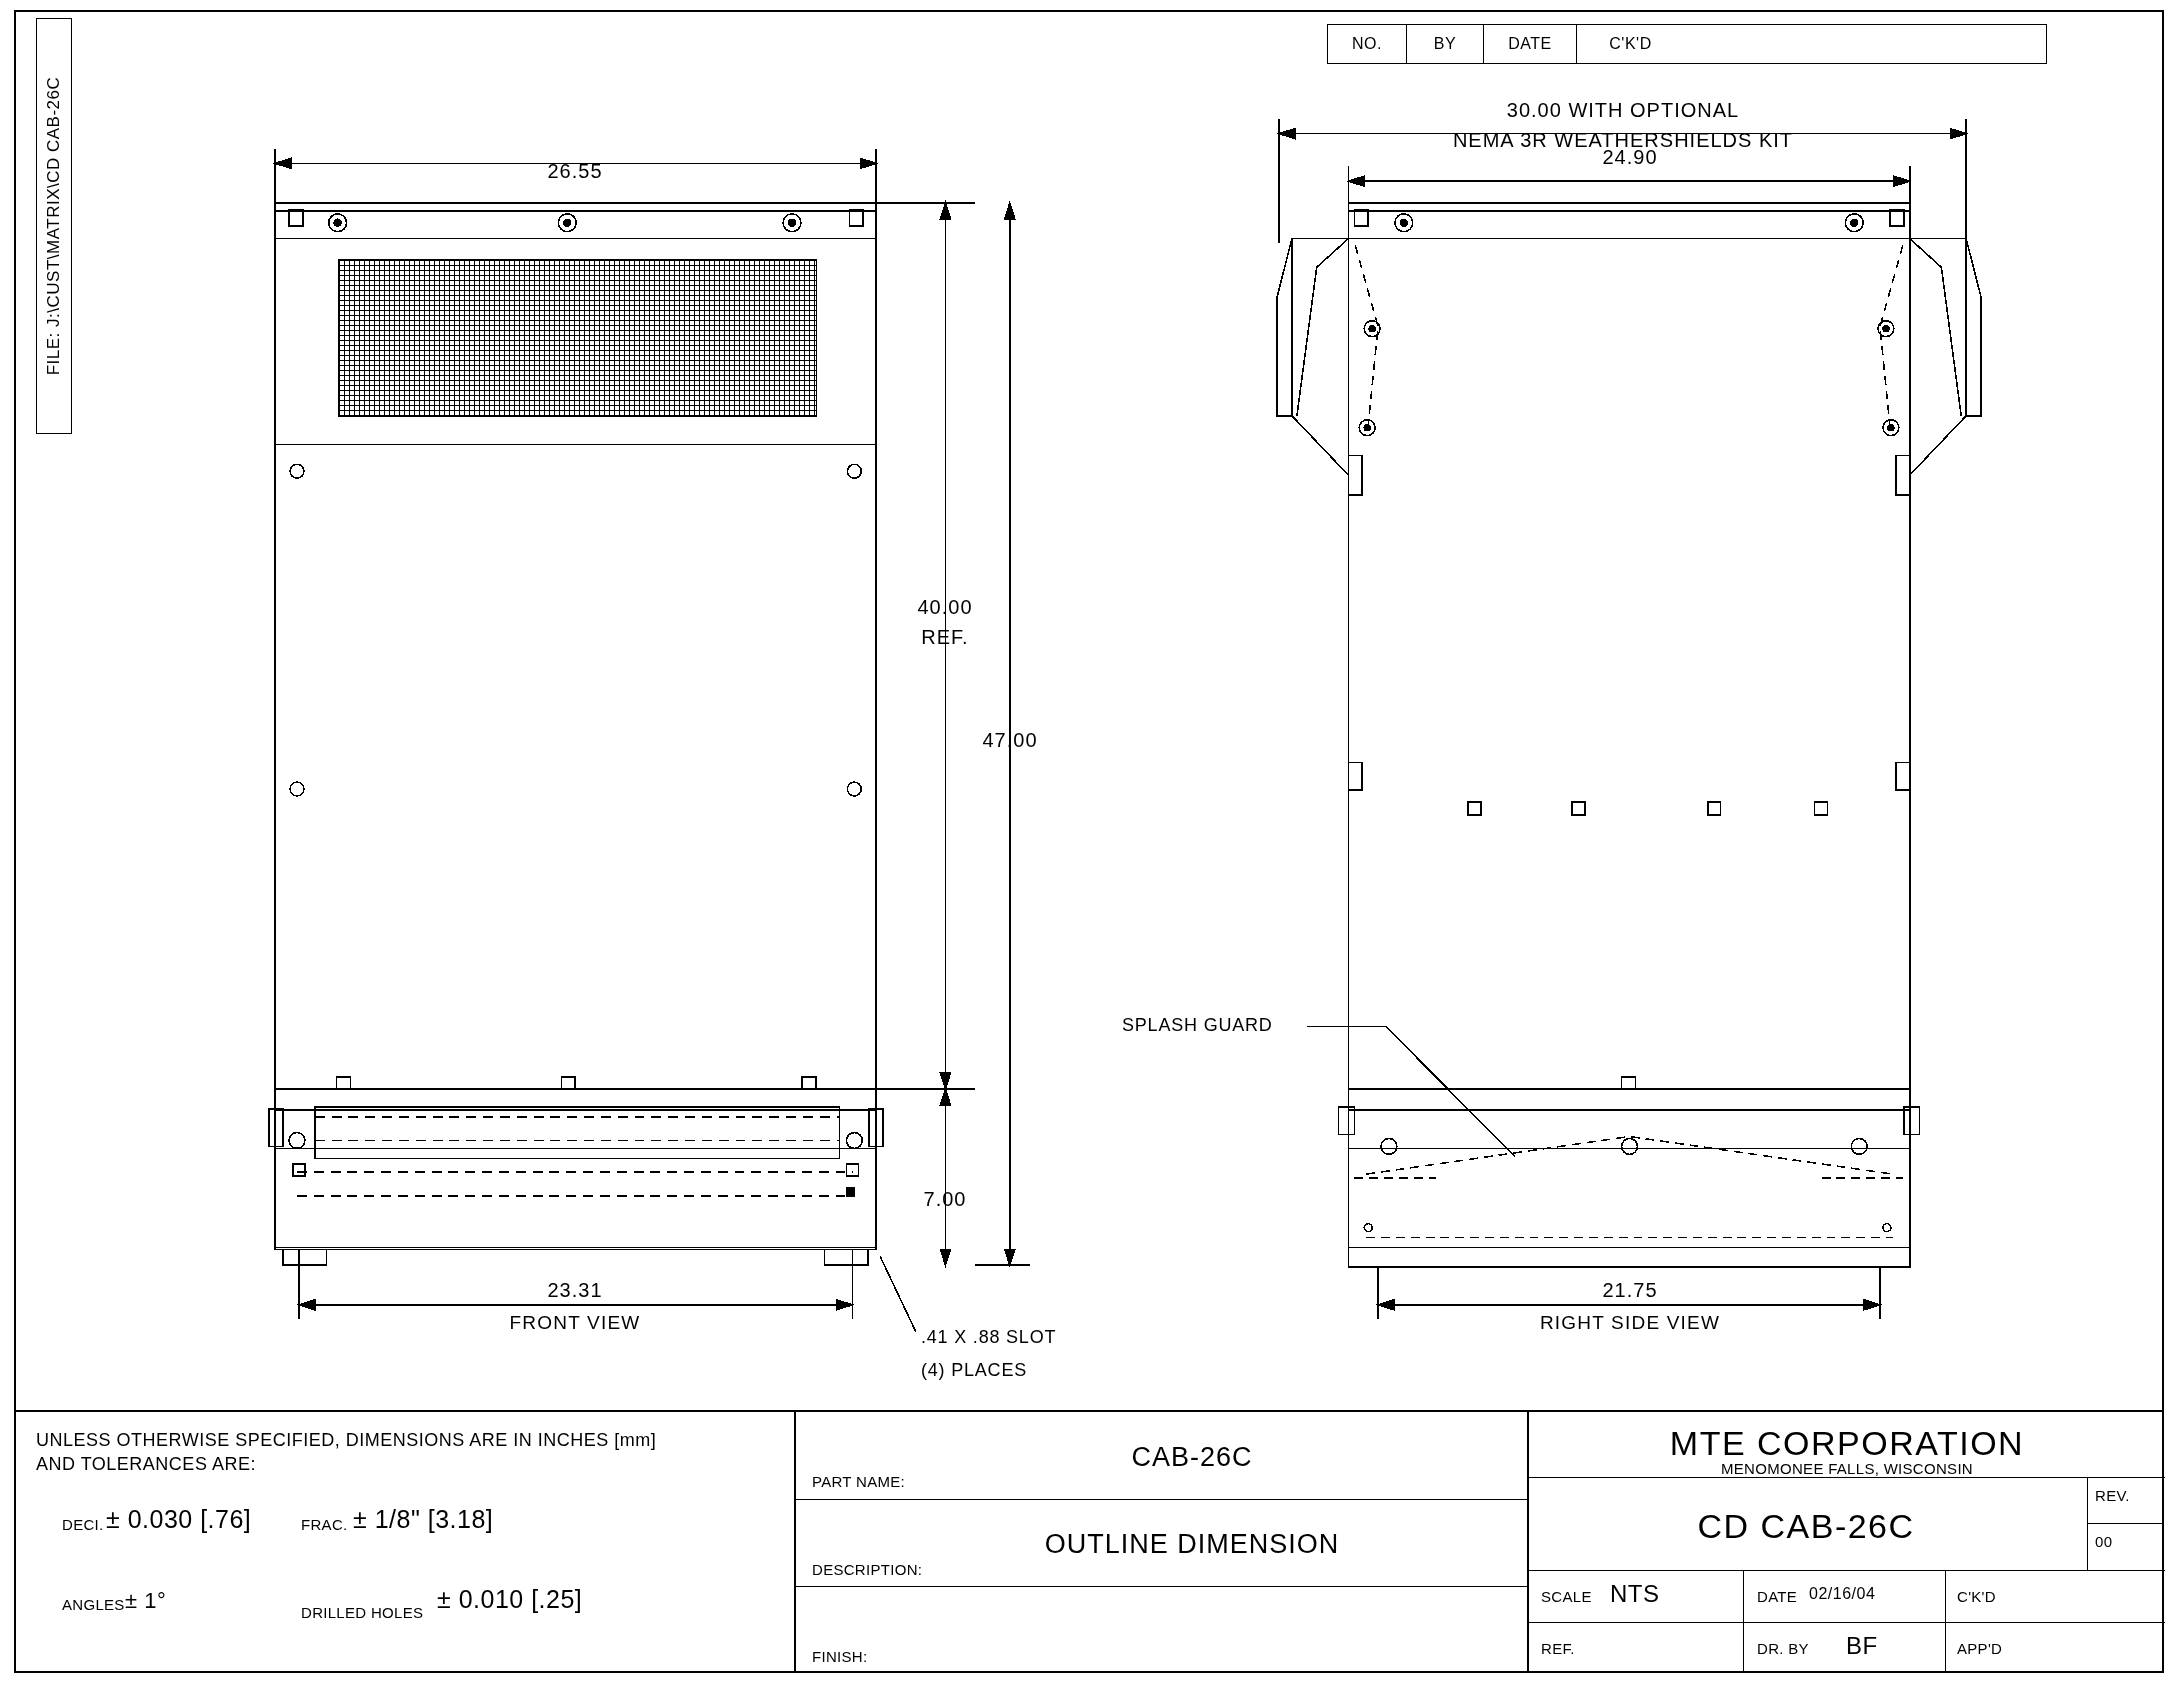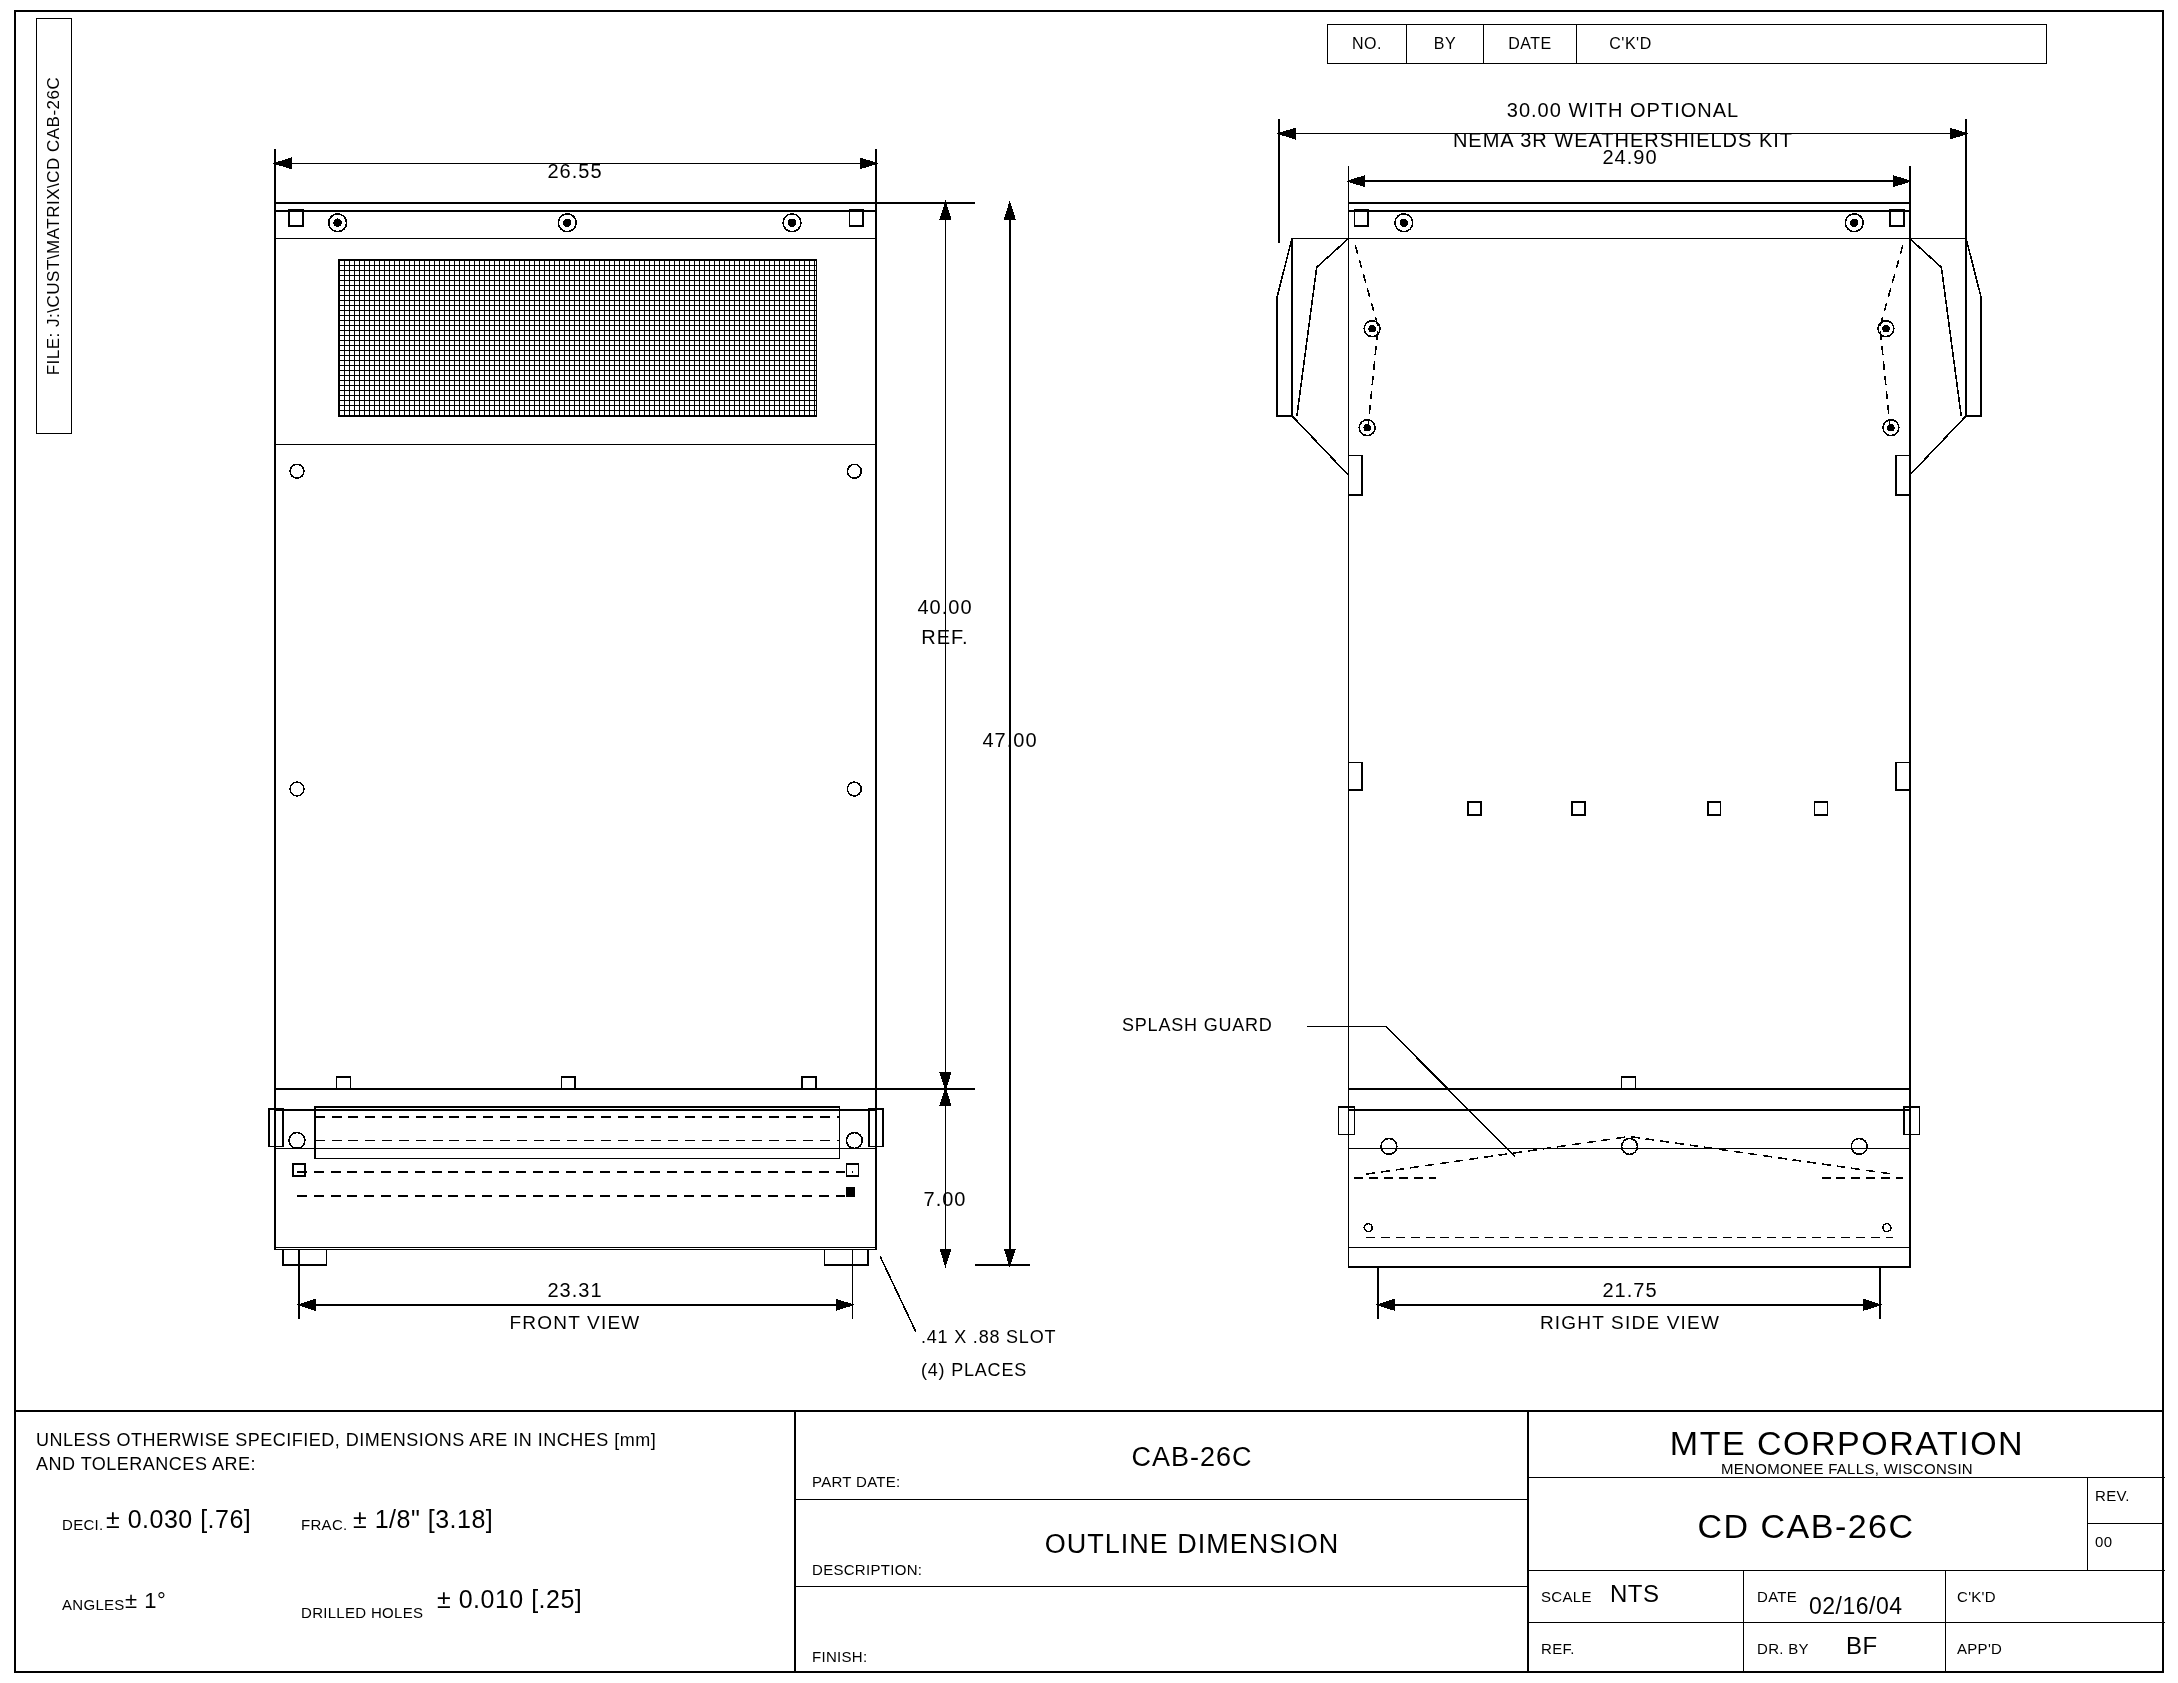--- a/index.html
+++ b/index.html
@@ -360,21 +360,21 @@
       <div class="txt lbl-small" style="left:48px; top:184px;">ANGLES</div>
       <div class="txt" style="left:111px; top:176px; font-size:22px;">± 1°</div>
       <div class="txt lbl-small" style="left:287px; top:184px;margin-top:8px;">DRILLED HOLES</div>
       <div class="txt" style="left:423px; top:173px; font-size:25px;">± 0.010 [.25]</div>
     </div>
 
     <div id="tb-mid">
       <div class="tb-row-sep" style="top:87px;"></div>
       <div class="tb-row-sep" style="top:174px;"></div>
 
-      <div class="txt lbl-small" style="left:16px; top:61px;">PART DATE:</div>
+      <div class="txt lbl-small" style="left:16px; top:61px;">PART NAME:</div>
       <div class="txt lbl-big ctr" style="left:396px; top:30px;">CAB-26C</div>
 
       <div class="txt lbl-small" style="left:16px; top:149px;">DESCRIPTION:</div>
       <div class="txt lbl-big ctr" style="left:396px; top:117px;">OUTLINE DIMENSION</div>
 
       <div class="txt lbl-small" style="left:16px; top:236px;">FINISH:</div>
     </div>
 
     <div id="tb-right">
       <div class="tb-row-sep" style="top:65px;"></div>
@@ -388,21 +388,21 @@
       <div class="line hline" style="left:558px; top:111px; width:77px;"></div>
       <div class="txt lbl-huge ctr" style="left:277px; top:95px;">CD CAB-26C</div>
       <div class="txt lbl-small" style="left:566px; top:75px;">REV.</div>
       <div class="txt lbl-small" style="left:566px; top:121px;">00</div>
 
       <div class="line vline" style="left:214px; top:158px; height:103px;"></div>
       <div class="line vline" style="left:416px; top:158px; height:103px;"></div>
       <div class="txt lbl-small" style="left:12px; top:176px;">SCALE</div>
       <div class="txt" style="left:81px; top:168px; font-size:24px;">NTS</div>
       <div class="txt lbl-small" style="left:228px; top:176px;">DATE</div>
-      <div class="txt" style="left:280px; top:181px; font-size:23px;">02/16/04</div>
+      <div class="txt" style="left:280px; top:173px; font-size:16px;">02/16/04</div>
       <div class="txt lbl-small" style="left:428px; top:176px;">C'K'D</div>
       <div class="txt lbl-small" style="left:515px; top:176px;"></div>
 
       <div class="txt lbl-small" style="left:12px; top:228px;">REF.</div>
       <div class="txt lbl-small" style="left:81px; top:228px;"></div>
       <div class="txt lbl-small" style="left:228px; top:228px;">DR. BY</div>
       <div class="txt" style="left:317px; top:220px; font-size:24px;">BF</div>
       <div class="txt lbl-small" style="left:428px; top:228px;">APP'D</div>
       <div class="txt lbl-small" style="left:515px; top:228px;"></div>
     </div>

